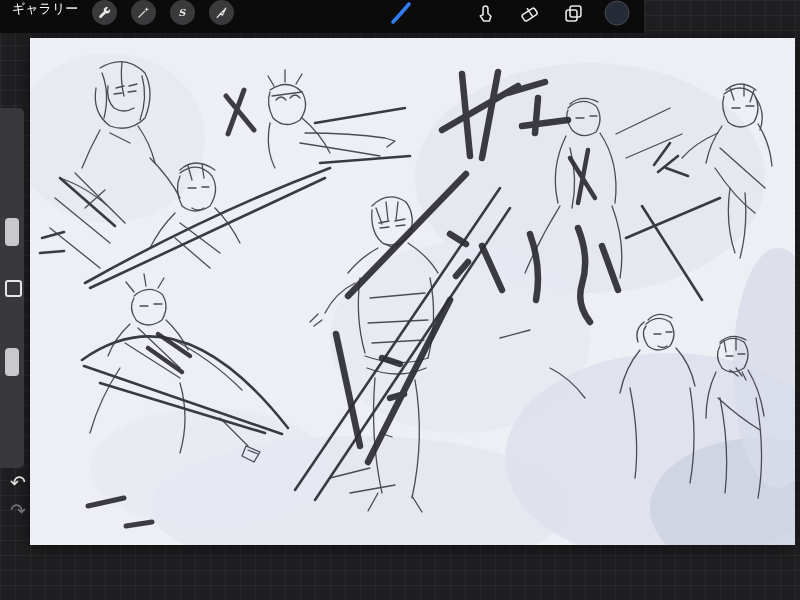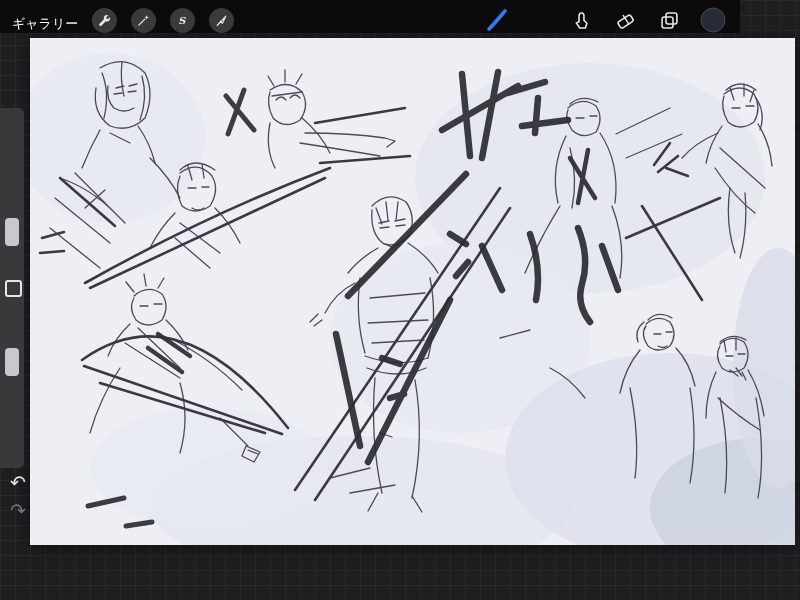--- a/index.html
+++ b/index.html
@@ -6,22 +6,22 @@
     font-family:"Liberation Sans","DejaVu Sans",sans-serif;}
   .app{position:relative;width:800px;height:600px;background-color:#1f1f21;
     background-image:linear-gradient(rgba(255,255,255,.045) 1px,transparent 1px),
       linear-gradient(90deg,rgba(255,255,255,.045) 1px,transparent 1px);
     background-size:15px 15px;}
   
   .canvas-wrap{position:absolute;left:30px;top:38px;width:765px;height:507px;
     box-shadow:0 2px 16px rgba(0,0,0,.55);}
   .canvas-wrap svg{display:block;}
   
-  .topbar{position:absolute;left:0;top:0;width:740px;height:33px;background:#0b0b0c;
-    display:flex;align-items:flex-end;z-index:20;}
+  .topbar{position:absolute;left:0;top:0;width:644px;height:33px;background:#0b0b0c;
+    display:flex;align-items:flex-start;z-index:20;}
   .gallery{color:#fff;font-size:13px;margin-left:12px;white-space:nowrap;cursor:pointer;}
   .tool-circle{width:25px;height:25px;border-radius:50%;background:#3a3a3c;
     display:flex;align-items:center;justify-content:center;margin-left:14px;cursor:pointer;flex:0 0 auto;}
   .tool-circle:first-of-type{margin-left:26px;}
   .right-cluster{margin-left:auto;display:flex;align-items:center;gap:18px;margin-right:14px;}
   .flat-tool{width:26px;height:26px;display:flex;align-items:center;justify-content:center;cursor:pointer;}
   .flat-tool.gap-after{margin-right:40px;}
   
   .sidebar{position:absolute;left:0;top:108px;width:24px;height:360px;background:#39393b;
     border-radius:0 5px 5px 0;z-index:15;}

